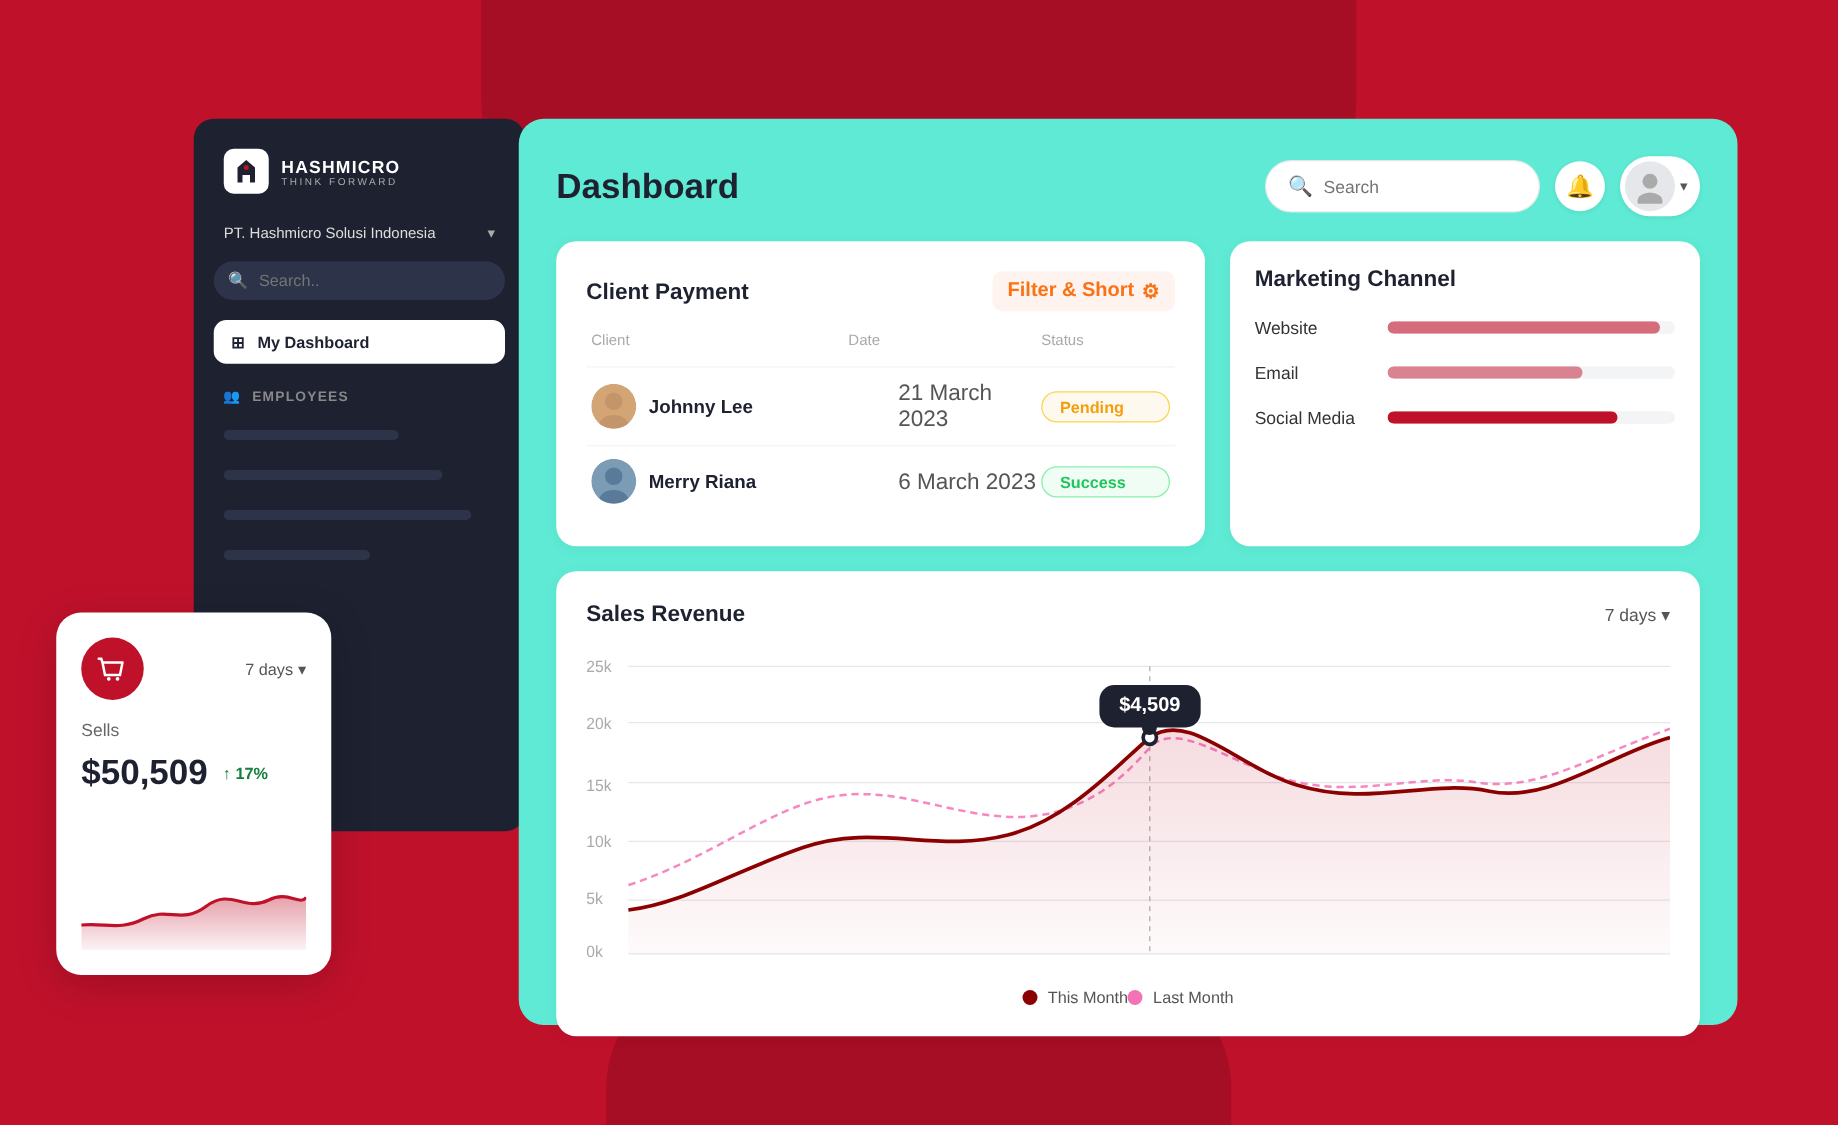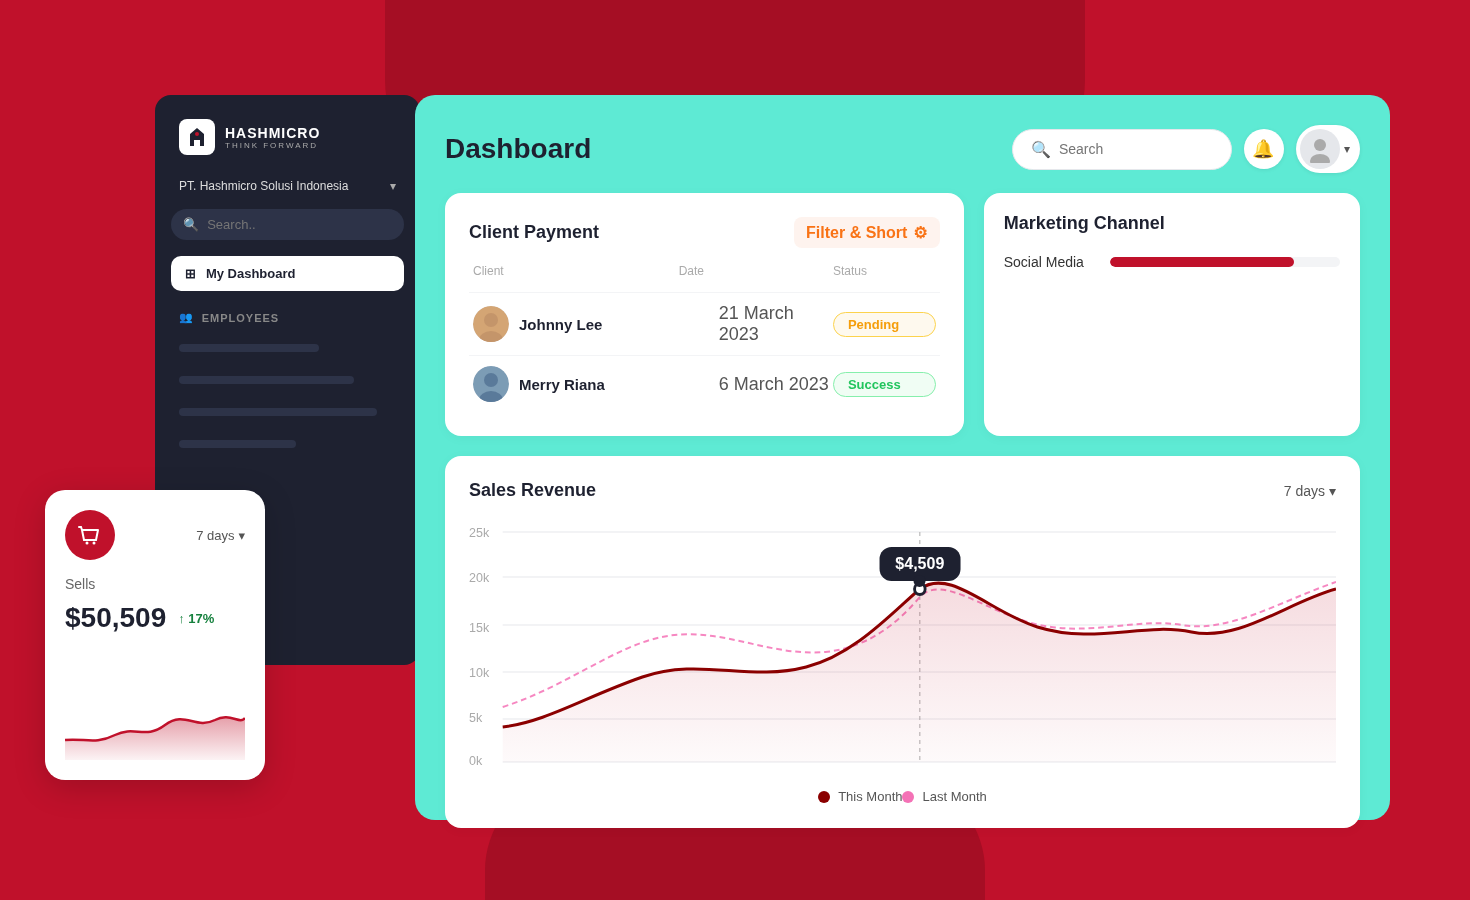--- a/index.html
+++ b/index.html
@@ -644,20 +644,32 @@
         </div>
         <span class="date-text">6 March 2023</span>
         <span class="status-success">Success</span>
       </div>
     </div>
 
     <div class="marketing-card">
       <span class="card-title">Marketing Channel</span>
       <div class="marketing-rows">
         <div class="marketing-row">
+          <span class="marketing-label">Website</span>
+          <div class="bar-track">
+            <div class="bar-fill" style="width:95%;background:#c0112b;opacity:0.6;"></div>
+          </div>
+        </div>
+        <div class="marketing-row">
+          <span class="marketing-label">Email</span>
+          <div class="bar-track">
+            <div class="bar-fill" style="width:68%;background:#c0112b;opacity:0.5;"></div>
+          </div>
+        </div>
+        <div class="marketing-row">
           <span class="marketing-label">Social Media</span>
           <div class="bar-track">
             <div class="bar-fill" style="width:80%;background:#c0112b;"></div>
           </div>
         </div>
       </div>
     </div>
   </div>
 
   <div class="sales-card">

